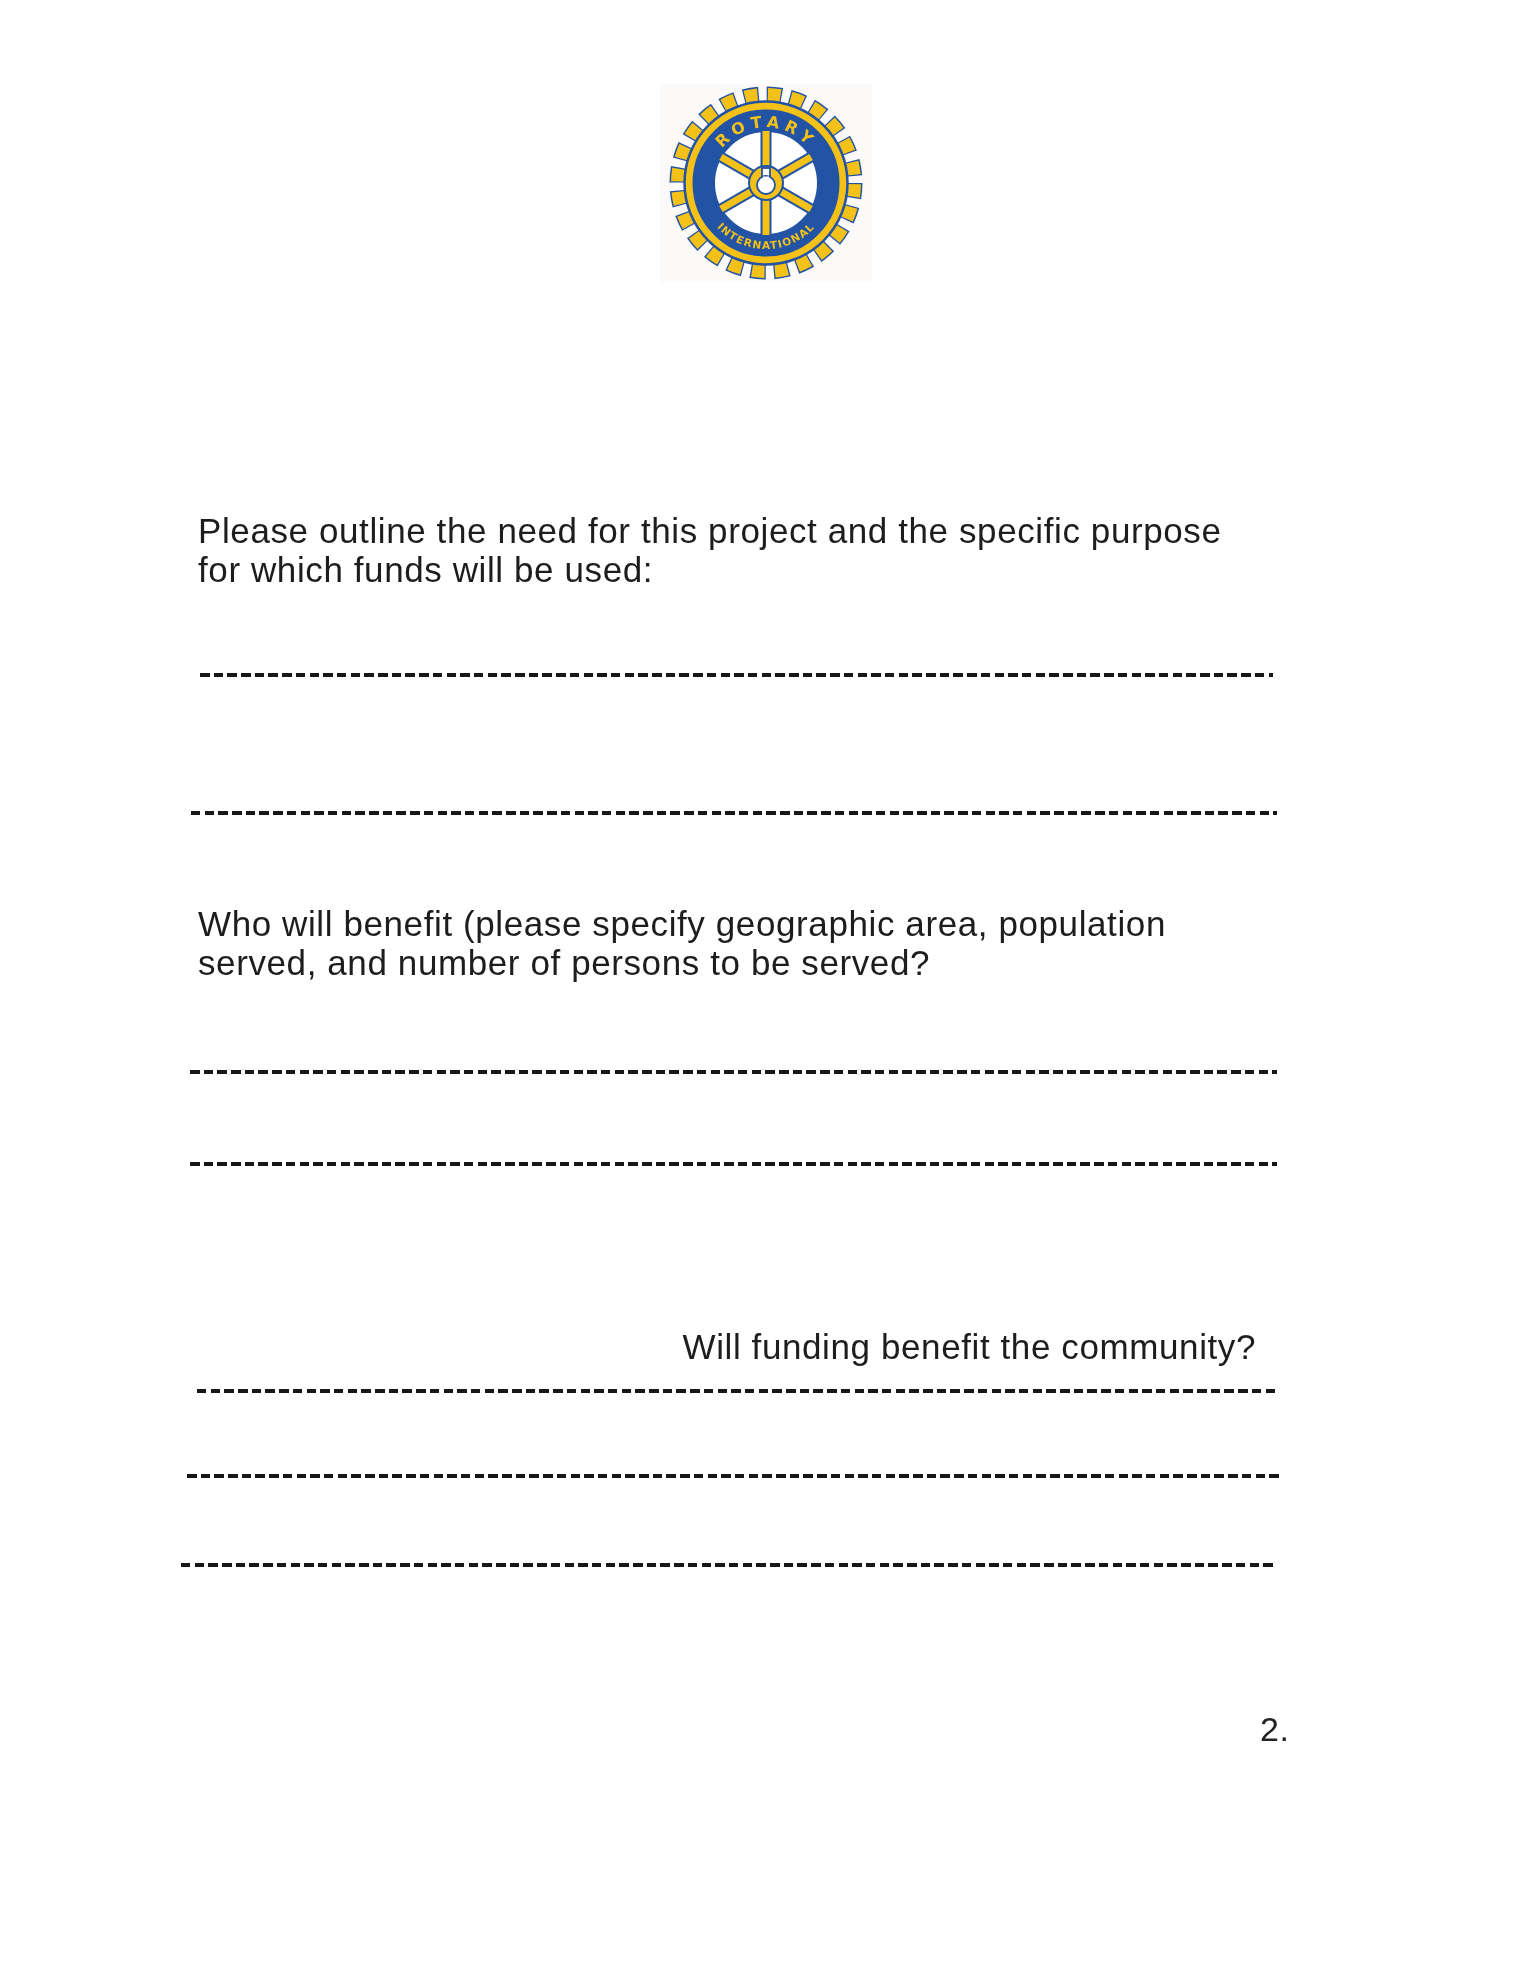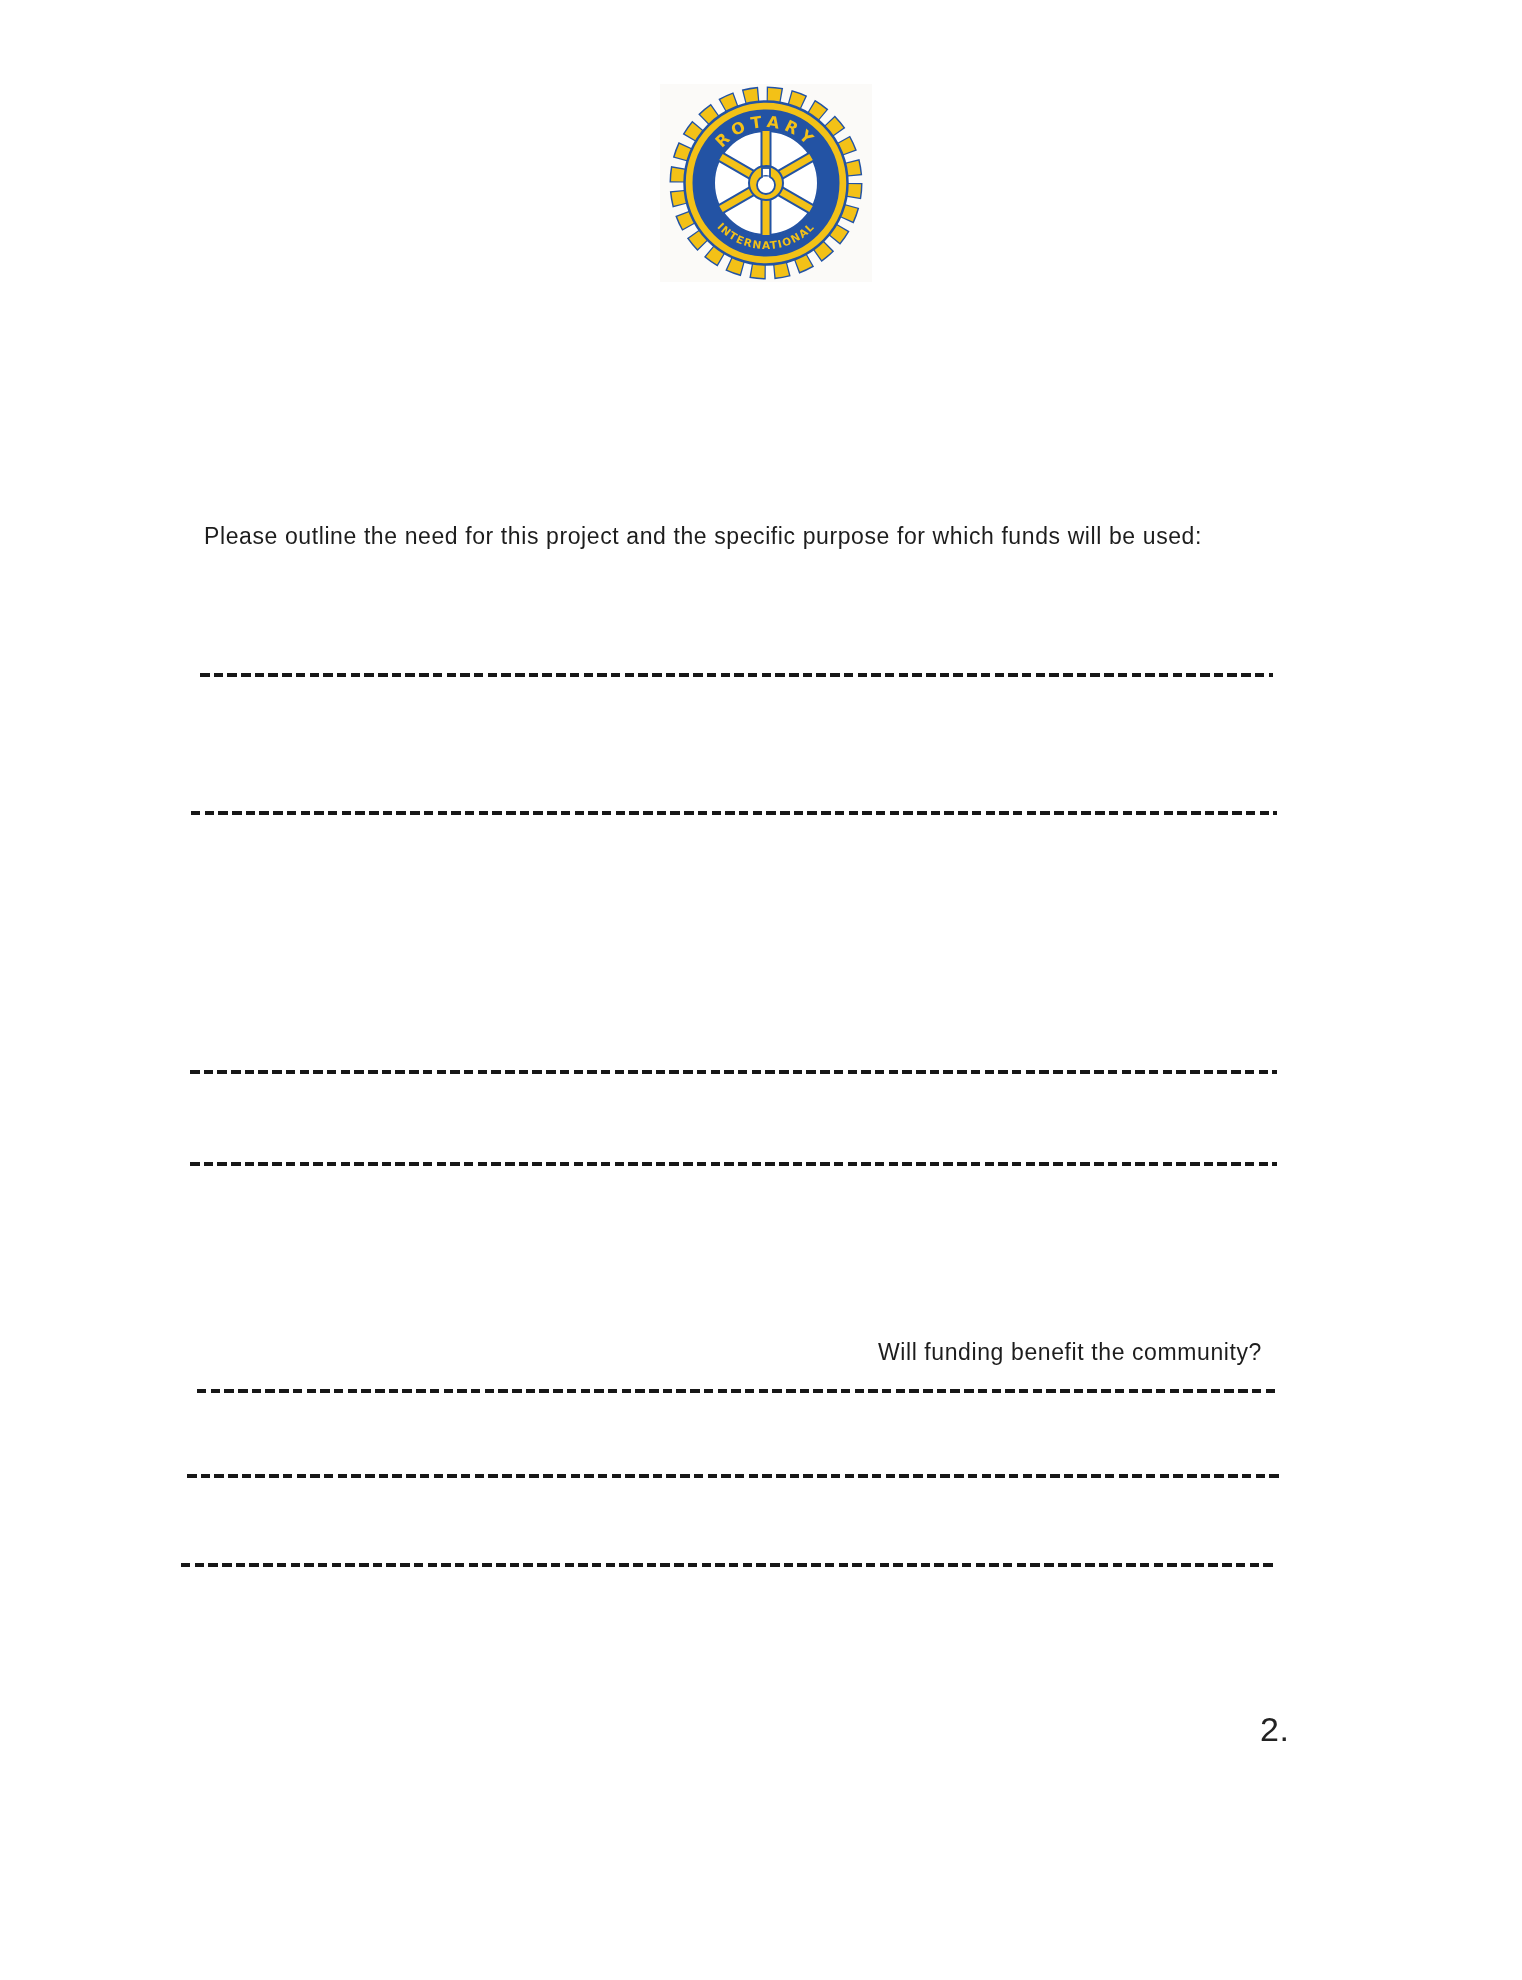--- a/index.html
+++ b/index.html
@@ -47,22 +47,22 @@
     margin:0;
     text-align:center;
     font-family:"Liberation Serif", serif;
     font-weight:normal;
     font-size:42px;
     letter-spacing:0.5px;
     color:#101010;
   }
   .question{
     position:absolute;
-    margin:8px;
-    font-size:23px;
+    margin:2px;
+    font-size:35px;
     line-height:39px;
     letter-spacing:0.6px;
     color:var(--ink);
   }
   .q1{left:196px; top:509px;  width:1075px;}
   .q2{left:196px; top:902px;  width:1075px;}
   .q3{left:179px; top:1325px; width:1075px;text-align:right;}
   .note{
     position:absolute;
     left:197px; top:1580px;
@@ -136,20 +136,21 @@
         <textPath href="#arcBottom" startOffset="50%" text-anchor="middle">INTERNATIONAL</textPath>
       </text>
     </svg>
   </div>
 
 
   <p class="question q1">Please outline the need for this project and the specific purpose for which funds will be used:</p>
   <div class="ans-line l1"></div>
   <div class="ans-line l2"></div>
 
+  <p class="question q2">Who will benefit (please specify geographic area, population served, and number of persons to be served?</p>
   <div class="ans-line l3"></div>
   <div class="ans-line l4"></div>
 
   <p class="question q3">Will funding benefit the community?</p>
   <div class="ans-line l5"></div>
   <div class="ans-line l6"></div>
   <div class="ans-line l7"></div>
 
 
   <p class="page-number">2.</p>

